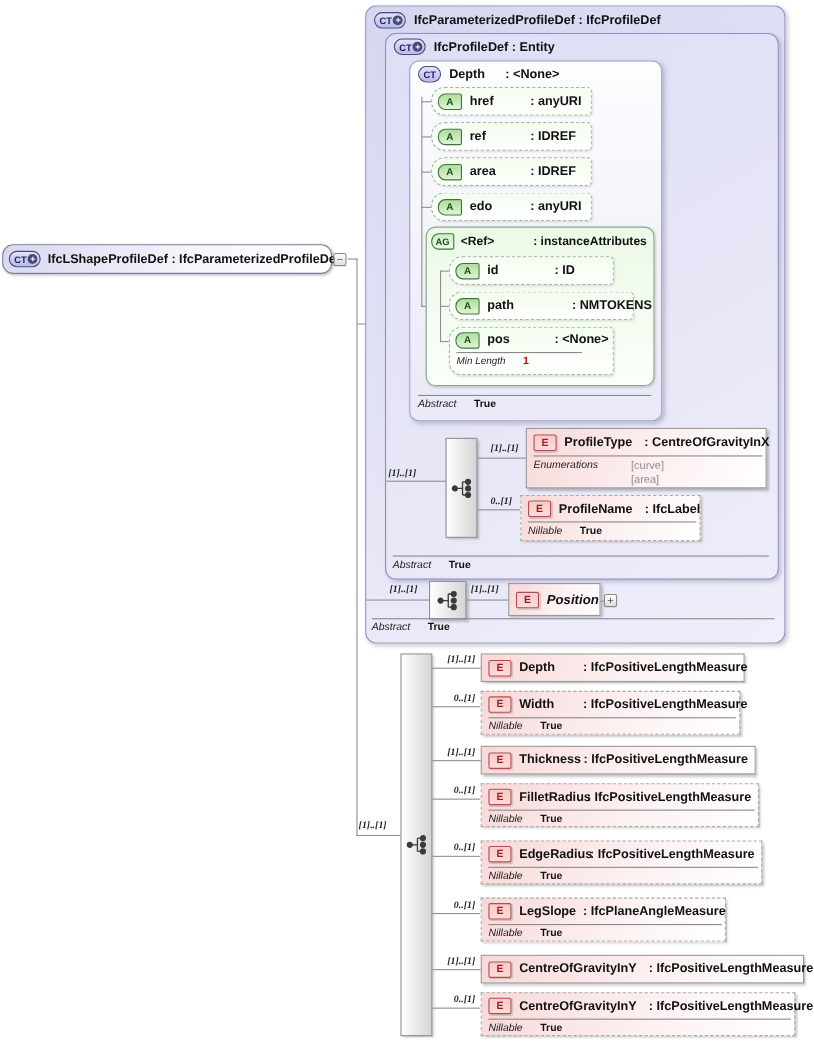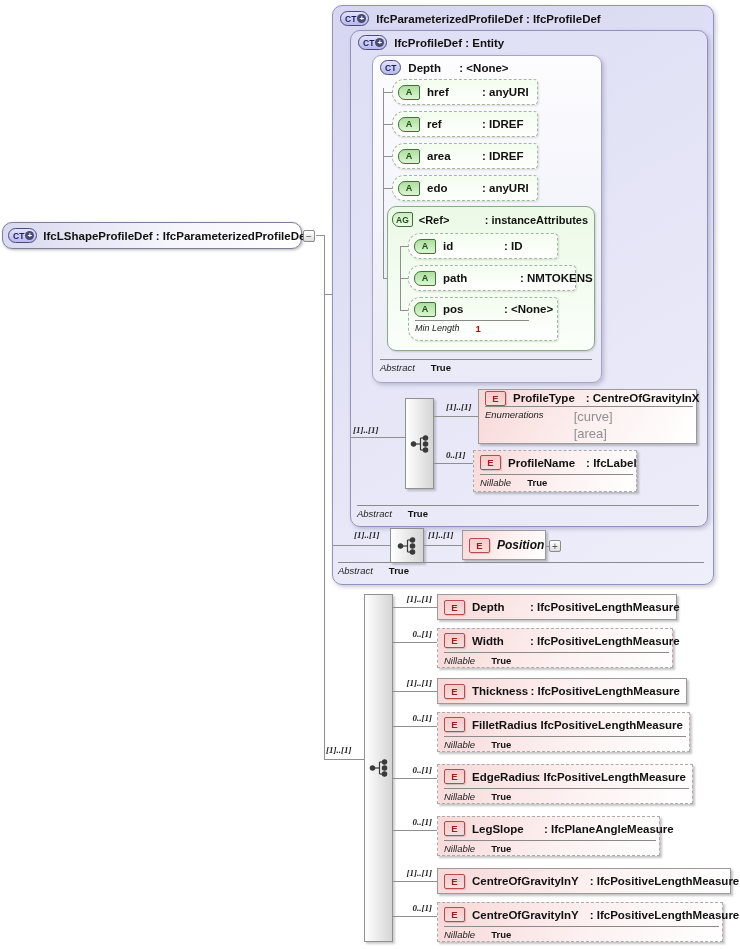--- a/index.html
+++ b/index.html
@@ -55,21 +55,21 @@
   .el.dashed{border:1px dashed #ababab;}
   .rowhead{display:flex;align-items:center;gap:7px;padding:0 6px;height:26px;white-space:nowrap;}
   .dashed .rowhead, .facethead{height:23px;}
   .ename{font-size:11.5px;font-weight:bold;}
   .etype{font-size:11.5px;font-weight:bold;margin-left:4px;white-space:pre;}
   .bsep{border-top:1px solid #8a8a8a;margin:0 3px 1px 6px;}
   .facet{display:flex;gap:16px;padding:1px 6px 0 6px;font-size:9.5px;align-items:flex-start;}
   .flabel{font-style:italic;color:#222;white-space:nowrap;}
   .fvalue{font-weight:bold;color:#111;white-space:nowrap;}
   .fvalue.red{color:#cc0000;}
-  .enumvals{display:flex;flex-direction:column;color:#909090;font-size:13px;line-height:1.3;margin-left:14px;}
+  .enumvals{display:flex;flex-direction:column;color:#909090;font-size:10px;line-height:1.3;margin-left:14px;}
   
   .footer{position:absolute;border-top:1px solid #8a8a8a;display:flex;gap:16px;padding-top:2px;font-size:9.5px;}
   
   .comp{position:absolute;border:1px solid #909090;background:linear-gradient(90deg,#ffffff,#d5d5d5);
         box-shadow:2px 2px 2px rgba(0,0,0,.2);display:flex;align-items:center;justify-content:center;box-sizing:border-box;}
   .nw{min-width:51px;display:inline-block;}
   .nw44{min-width:44px;display:inline-block;}
   .nw48{min-width:48px;display:inline-block;}
   .nw54{min-width:54px;display:inline-block;}
   .nw60{min-width:60px;display:inline-block;}
@@ -365,21 +365,21 @@
       <span class="fvalue">True</span>
     </div>
   </div>
 
   <div class="card r" style="left:396px;top:817px;width:36px;">0..[1]</div>
   <div class="hl" style="left:393px;top:830px;width:44px;"></div>
   <div class="el dashed" style="left:437px;top:816px;width:223px;height:40px;">
     <div class="rowhead">
       <span class="icon-e">E</span>
       <span class="ename nw">LegSlope</span>
-      <span class="etype" style="margin-left:14px;">: IfcPlaneAngleMeasure</span>
+      <span class="etype" style="margin-left:0;">: IfcPlaneAngleMeasure</span>
     </div>
     <div class="bsep"></div>
     <div class="facet">
       <span class="flabel">Nillable</span>
       <span class="fvalue">True</span>
     </div>
   </div>
 
   <div class="card r" style="left:396px;top:868px;width:36px;">[1]..[1]</div>
   <div class="hl" style="left:393px;top:881px;width:44px;"></div>

